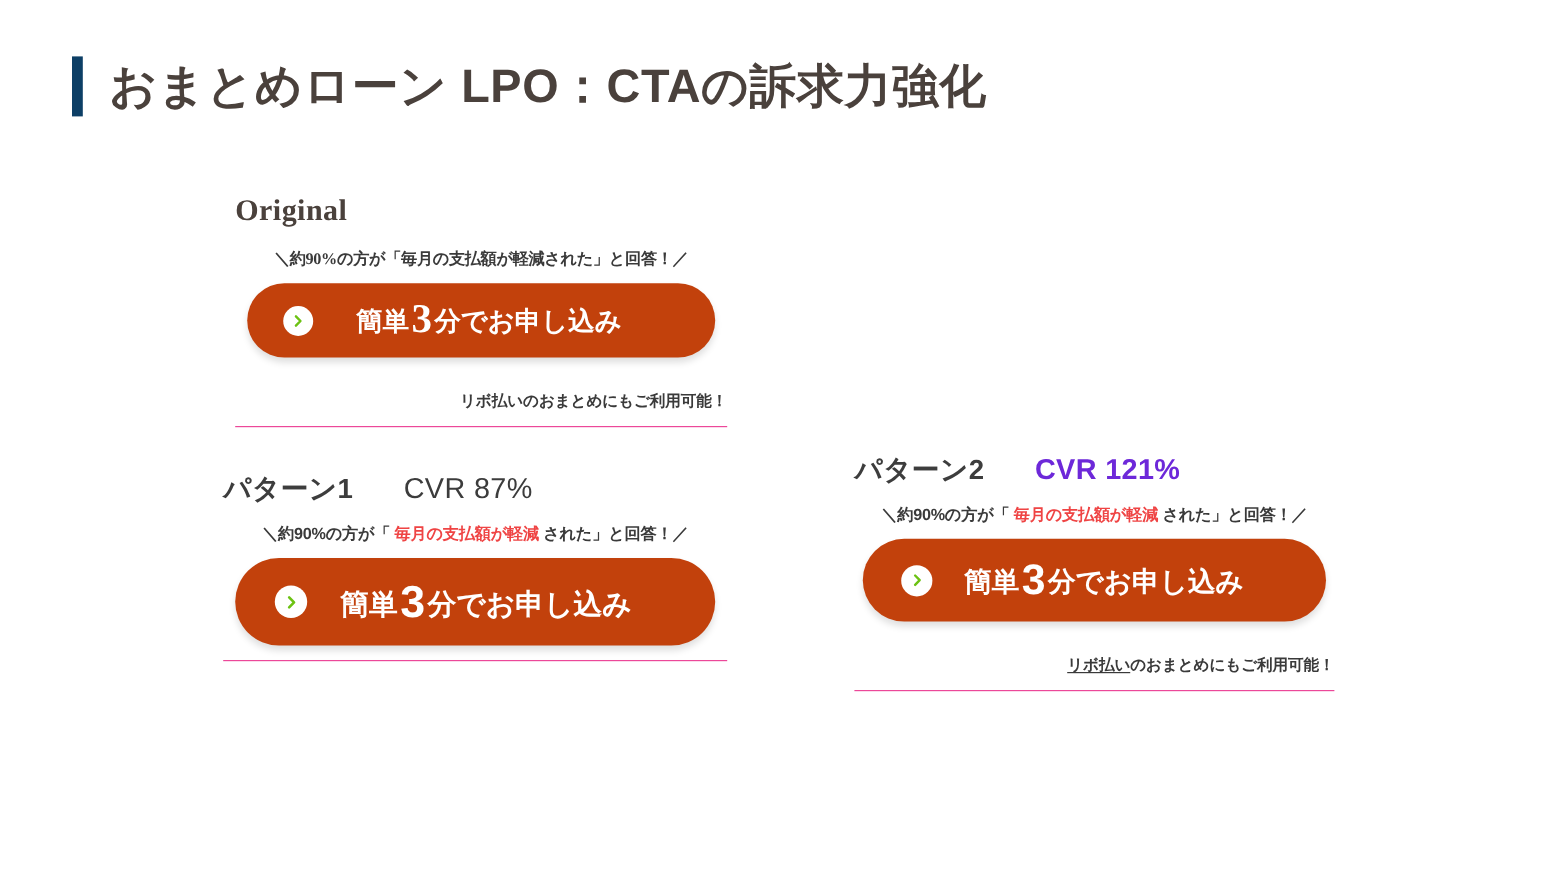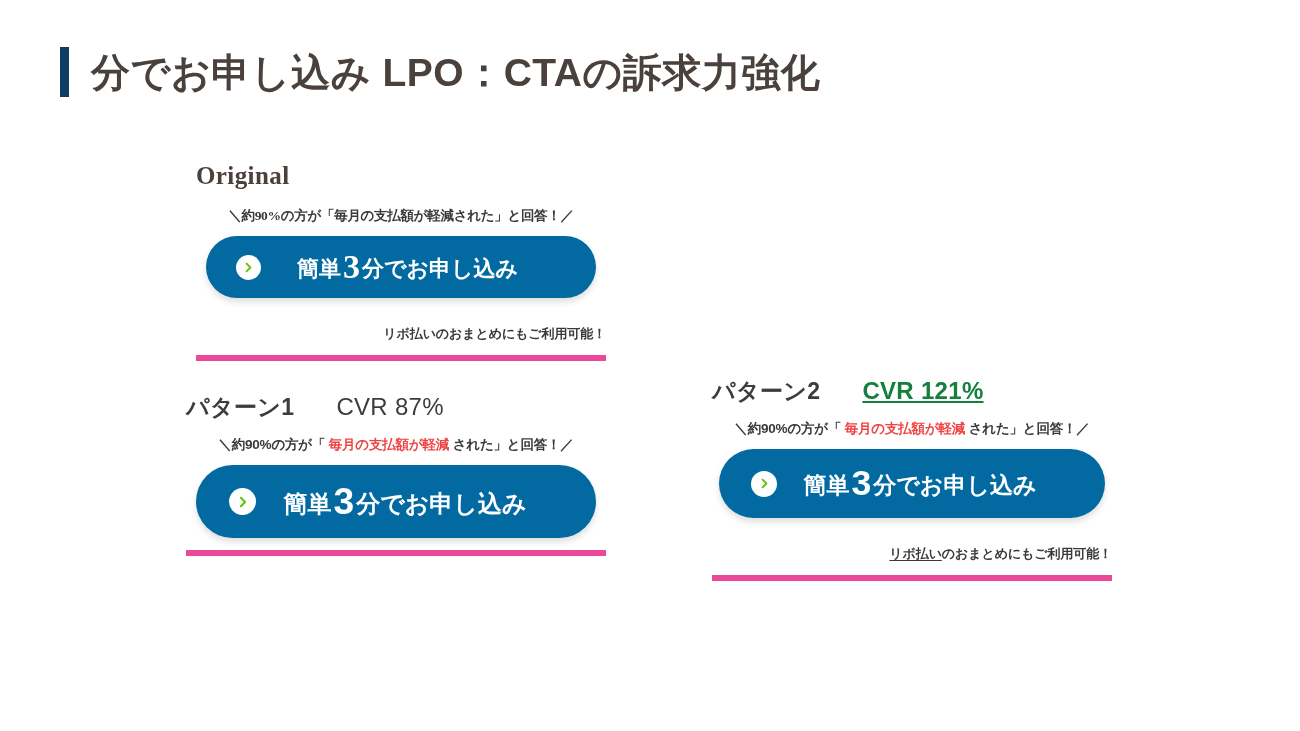--- a/index.html
+++ b/index.html
@@ -63,46 +63,46 @@
     font-size: 25px;
     color: #4a413c;
   }
   .variant-cvr {
     font-size: 24px;
     font-weight: bold;
     letter-spacing: 0.3px;
     margin-left: 42px;
   }
   .cvr-neutral { color: #3c3c3c; font-weight: normal; }
-  .cvr-win     { color: #15803d; font-weight: bold; text-decoration: underline; }
+  .cvr-win     { color: #6d28d9; font-weight: bold; }
 
   
   .cta-card {
     margin-top: 14px;
-    border-bottom: 6px solid #ec4899;
+    border-bottom: 1px solid #ec4899;
     padding-bottom: 12px;
   }
   #variant-original .cta-card { margin-top: 18px; }
 
   .cta-caption {
     font-size: 13.5px;
     font-weight: bold;
     color: #3a3a3a;
     text-align: center;
     white-space: nowrap;
     letter-spacing: -0.2px;
     line-height: 1.2;
   }
   #variant-original .cta-caption { letter-spacing: -0.3px; }
   .hl-orange { color: #ef4444; }
 
   .cta-button {
     display: flex;
     align-items: center;
-    background: #0369a1;
+    background: #c2410c;
     border-radius: 44px;
     box-shadow: 0 4px 6px rgba(0,0,0,0.13);
     margin: 12px auto 0 auto;
     cursor: pointer;
     position: relative;
   }
   #variant-original .cta-button { width: 390px; height: 62px; }
   #variant-pattern1 .cta-button { width: 400px; height: 73px; }
   #variant-pattern2 .cta-button { width: 386px; height: 69px; }
 
@@ -150,21 +150,21 @@
     letter-spacing: -0.1px;
   }
   .sub-orange    { color: #ef5a1e; }
   .sub-underline { text-decoration: underline; text-underline-offset: 2px; }
 </style>
 </head>
 <body>
 
 <div class="slide-title-row">
   <div class="title-accent-bar"></div>
-  <div class="slide-title">分でお申し込み LPO：CTAの訴求力強化</div>
+  <div class="slide-title">おまとめローン LPO：CTAの訴求力強化</div>
 </div>
 
 <div class="variant" id="variant-original">
   <div class="variant-head">
     <span class="variant-label">Original</span>
   </div>
 
   <div class="cta-card">
     <div class="cta-caption">
       <span>＼約90%の方が「</span><span>毎月の支払額が軽減された</span><span>」と回答！／</span>

